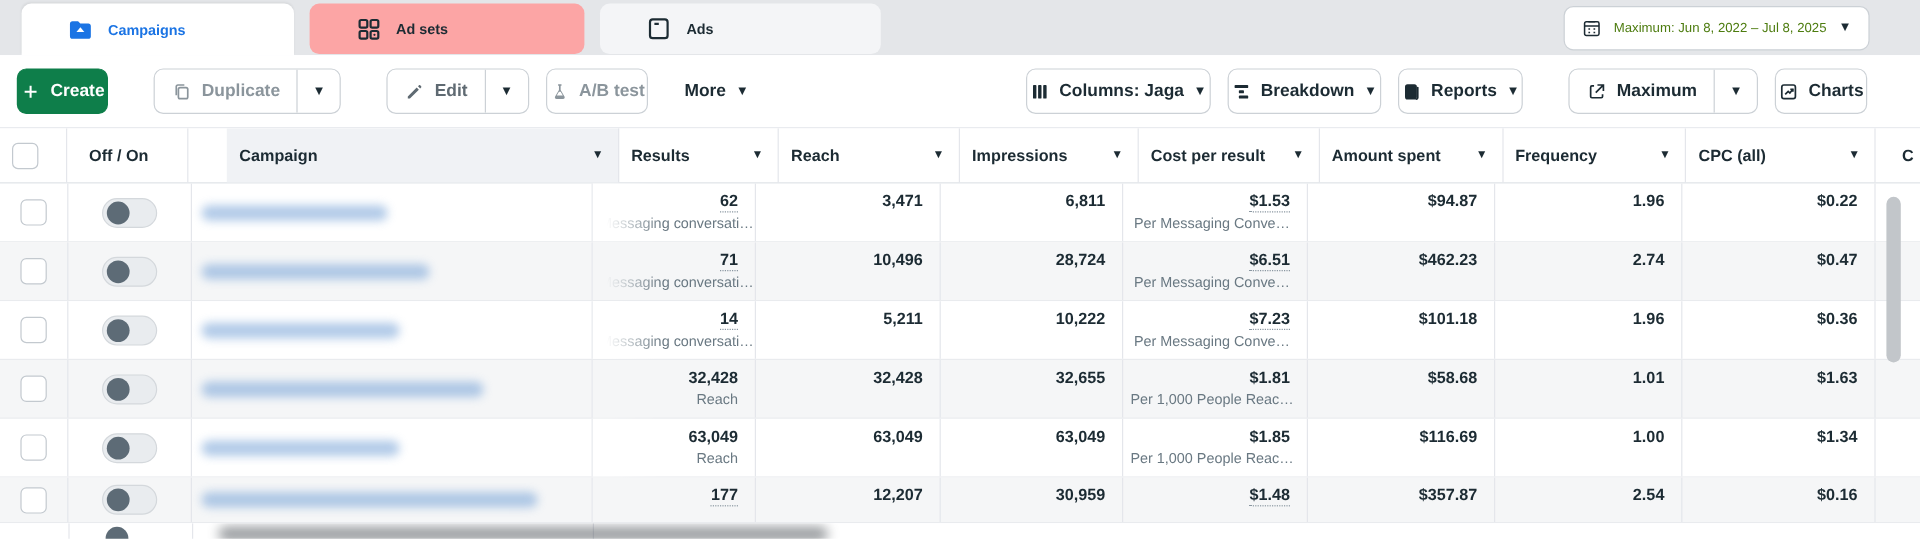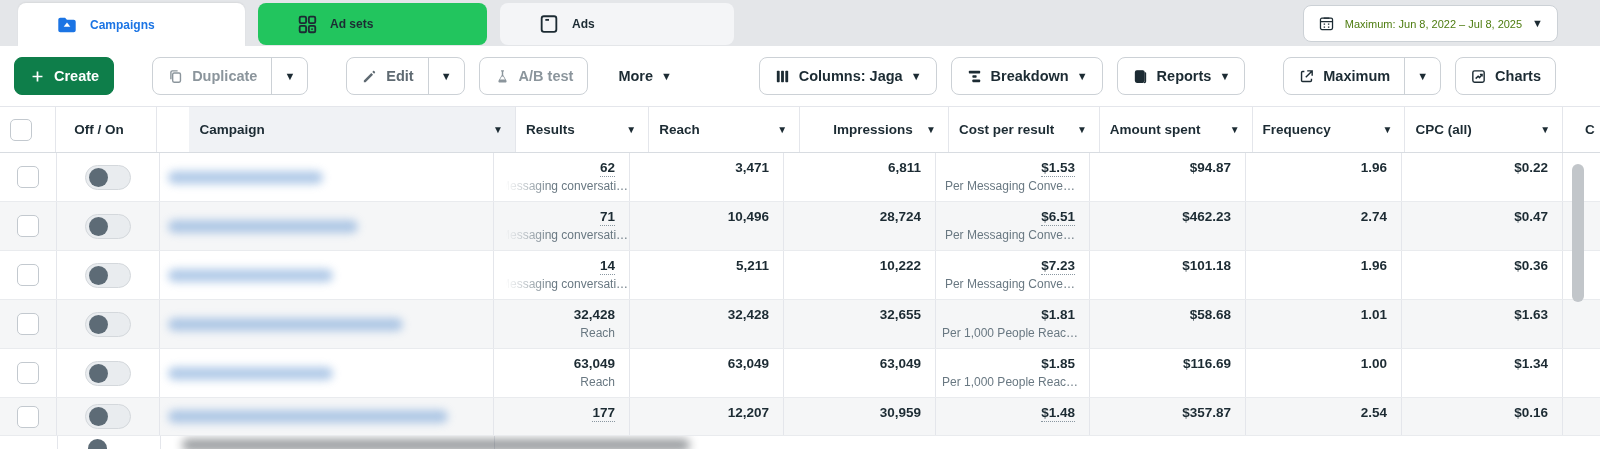--- a/index.html
+++ b/index.html
@@ -4,33 +4,33 @@
 <style>
   * { margin:0; padding:0; box-sizing:border-box; }
   html,body { width:1600px; height:449px; overflow:hidden; }
   body { font-family:"Liberation Sans", sans-serif; color:#1c2b33; background:#fff; }
   .screen { position:relative; width:1600px; height:449px; background:#fff; }
 
   
   .tabs-strip { position:absolute; top:0; left:0; width:1600px; height:46px; background:#e4e6e9; }
   .tab { position:absolute; top:3px; height:43px; border-radius:8px 8px 0 0; display:flex; align-items:center; gap:12px; padding-left:38px; cursor:pointer; }
   .tab-campaigns { left:18px; width:227px; background:#fff; box-shadow:0 -1px 2px rgba(0,0,0,.06); }
-  .tab-adsets    { left:258px; width:229px; background:#22c55e; border-radius:8px; height:42px; }
+  .tab-adsets    { left:258px; width:229px; background:#fca5a5; border-radius:8px; height:42px; }
   .tab-ads       { left:500px; width:234px; background:#f4f5f7; border-radius:8px; height:42px; }
   .tab-label { font-size:12px; font-weight:700; }
   .tab-campaigns .tab-label { color:#1b74e4; }
   .tab-icon { width:22px; height:22px; flex:0 0 22px; }
 
   .date-filter { position:absolute; top:5px; right:42px; height:37px; background:#fff; border:1px solid #ccd1d6; border-radius:8px; display:flex; align-items:center; gap:10px; padding:0 14px; cursor:pointer; }
   .date-filter .label { font-size:11px; font-weight:400; color:#4d7c0f; }
 
   
   .toolbar { position:absolute; top:46px; left:0; width:1600px; height:60px; background:#fff; display:flex; align-items:center; justify-content:space-between; padding:0 44px 0 14px; }
   .tb-group { display:flex; align-items:center; gap:14px; }
-  .btn { height:38px; border:1px solid #ccd1d6; border-radius:8px; background:#fff; display:flex; align-items:center; gap:8px; padding:0 14px; font-size:14.5px; font-weight:600; cursor:pointer; white-space:nowrap; }
+  .btn { height:38px; border:1px solid #ccd1d6; border-radius:8px; background:#fff; display:flex; align-items:center; gap:8px; padding:0 2px; font-size:14.5px; font-weight:600; cursor:pointer; white-space:nowrap; }
   .btn.green { background:#0e7e4a; border-color:#0e7e4a; color:#fff; }
   .split { display:flex; align-items:stretch; height:38px; border:1px solid #ccd1d6; border-radius:8px; overflow:hidden; background:#fff;margin-left:24px; }
   .split .main { display:flex; align-items:center; gap:8px; padding:0 14px; font-size:14.5px; font-weight:600; cursor:pointer; }
   .split .caret-part { display:flex; align-items:center; padding:0 12px; border-left:1px solid #ccd1d6; cursor:pointer; }
   .muted, .muted .lbl { color:#8b959c; }
   .midgray, .midgray .lbl { color:#5f6a72; }
   .more-btn { display:flex; align-items:center; gap:8px; font-size:14.5px; font-weight:600; padding:0 6px; margin-left:10px; cursor:pointer; }
   .caret { font-size:11px; line-height:1; color:#1c2b33; }
   .ico { width:17px; height:17px; flex:0 0 auto; }
 
@@ -43,21 +43,21 @@
   .trow { position:relative; display:flex; border-bottom:1px solid #e9ebee; background:#fff; }
   .trow.even { background:#f5f6f7; }
   .tcell { position:relative; border-right:1px solid #e4e6eb; overflow:hidden; }
   .c-check { width:57px; display:flex; align-items:center; justify-content:center; }
   .c-toggle { width:103px; display:flex; align-items:center; justify-content:center; }
   .c-name { width:334px; display:flex; align-items:center; }
   .c-num { padding:7px 14px 0 6px; text-align:right; font-size:13.5px; }
   .c-num .val { color:#1c2b33;font-weight:bold; }
   .c-num .sub { margin-top:4px; font-size:12px; color:#697882; white-space:nowrap; }
   .est { border-bottom:1.5px dotted #8a97a1; padding-bottom:1px; }
-  .w-results{width:136px;} .w-reach{width:154px;} .w-impr{width:152px;justify-content:center;}
+  .w-results{width:136px;} .w-reach{width:154px;} .w-impr{width:152px;}
   .w-cost{width:154px;} .w-spent{width:156px;} .w-freq{width:156px;}
   .w-cpc{width:161px;} .w-part{width:37px; border-right:none;}
   .h-check{width:57px;} .h-toggle{width:103px; padding-left:18px;} .h-name{width:334px;margin-left:32px;}
 
   .checkbox { width:22px; height:22px; border:1.5px solid #c3c9cf; border-radius:5px; background:#fff; cursor:pointer; }
   .toggle { position:relative; width:46px; height:25px; border-radius:13px; background:#e9ecef; border:1px solid #d4d8dc; cursor:pointer; }
   .toggle .knob { position:absolute; left:3px; top:2px; width:19px; height:19px; border-radius:50%; background:#5d6b76; }
   .name-blur { height:13px; margin-left:8px; border-radius:7px; background:#7fa8d9; opacity:.6; filter:blur(4px); cursor:pointer; }
 
   .fade { position:absolute; left:494px; top:0; bottom:0; width:58px; pointer-events:none; background:linear-gradient(90deg, #fff 20%, rgba(255,255,255,0)); }

